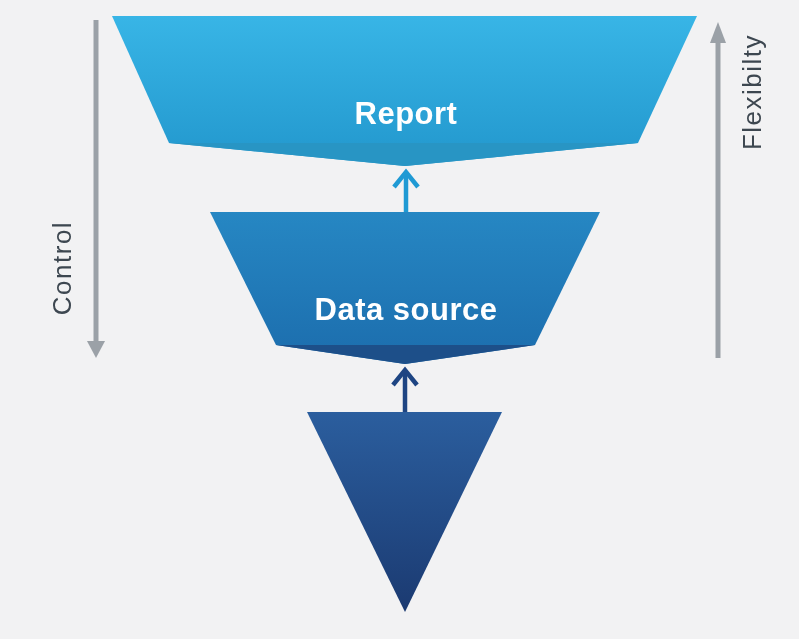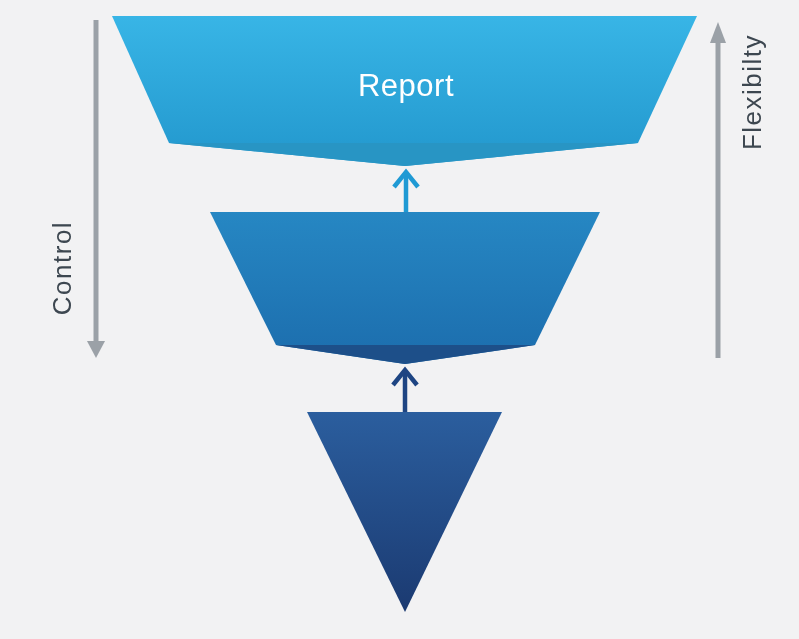--- a/index.html
+++ b/index.html
@@ -13,21 +13,22 @@
     background:#f2f2f3;
     overflow:hidden;
   }
   .stage svg{position:absolute;left:0;top:0;}
   .lvl-label{
     position:absolute;
     transform:translate(-50%,-50%);
     font-size:31px;
     letter-spacing:0.5px;
     white-space:nowrap;
-    font-weight:400;
+    font-weight:700;
+    margin-top:28px;
   }
   .axis-label{
     position:absolute;
     transform:translate(-50%,-50%) rotate(-90deg);
     font-size:26px;
     letter-spacing:1.5px;
     white-space:nowrap;
     font-weight:400;
   }
   #report-label{left:406px;top:86px;}
@@ -73,19 +74,20 @@
 
     <line x1="96" y1="20" x2="96" y2="342" stroke-width="5" stroke="#9ba1a7"></line>
     <polygon points="87,341 105,341 96,358" fill="#9ba1a7"></polygon>
 
     <line x1="718" y1="43" x2="718" y2="358" stroke-width="5" stroke="#9ba1a7"></line>
     <polygon points="710,43 726,43 718,22" fill="#9ba1a7"></polygon>
   </svg>
 
   <div class="lvl-label" id="report-label" style="color: rgb(255, 255, 255);">Report</div>
 
+  <div class="lvl-label" id="datasource-label" style="color: rgb(255, 255, 255);">Data source</div>
 
 
   <div class="axis-label" id="control-label" style="color: rgb(61, 71, 80);">Control</div>
 
   <div class="axis-label" id="flexibility-label" style="color: rgb(61, 71, 80);">Flexibilty</div>
 
 </div>
 
 </body></html>

